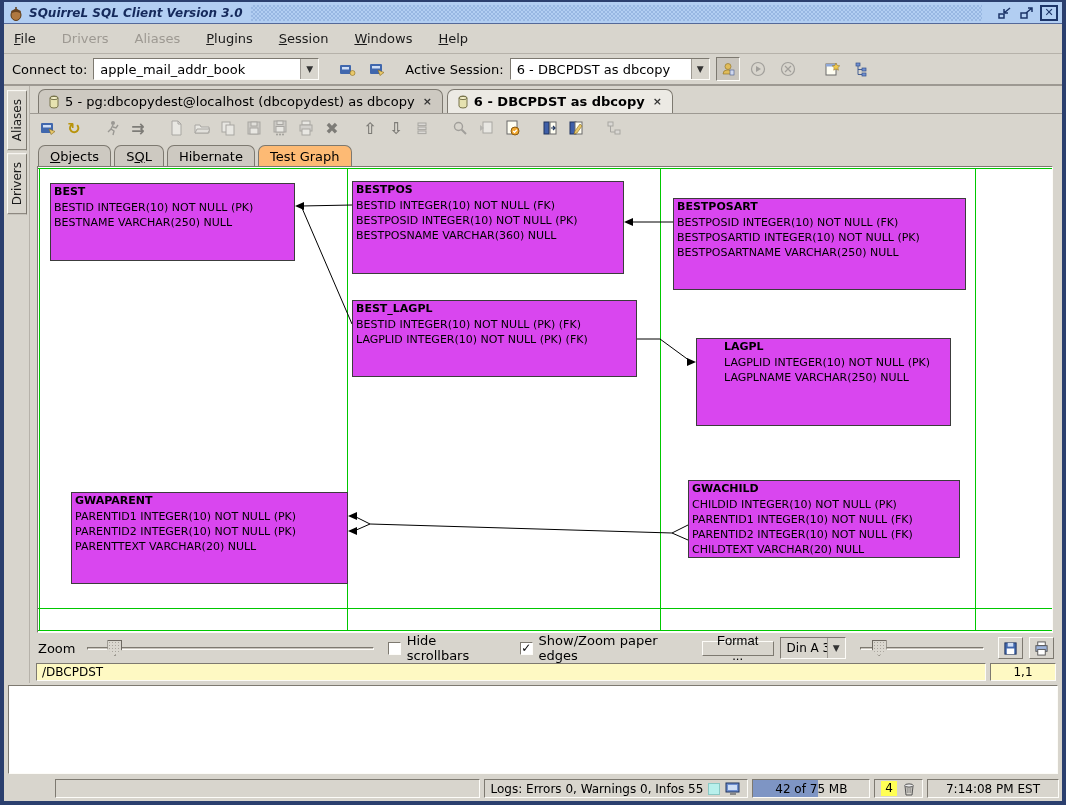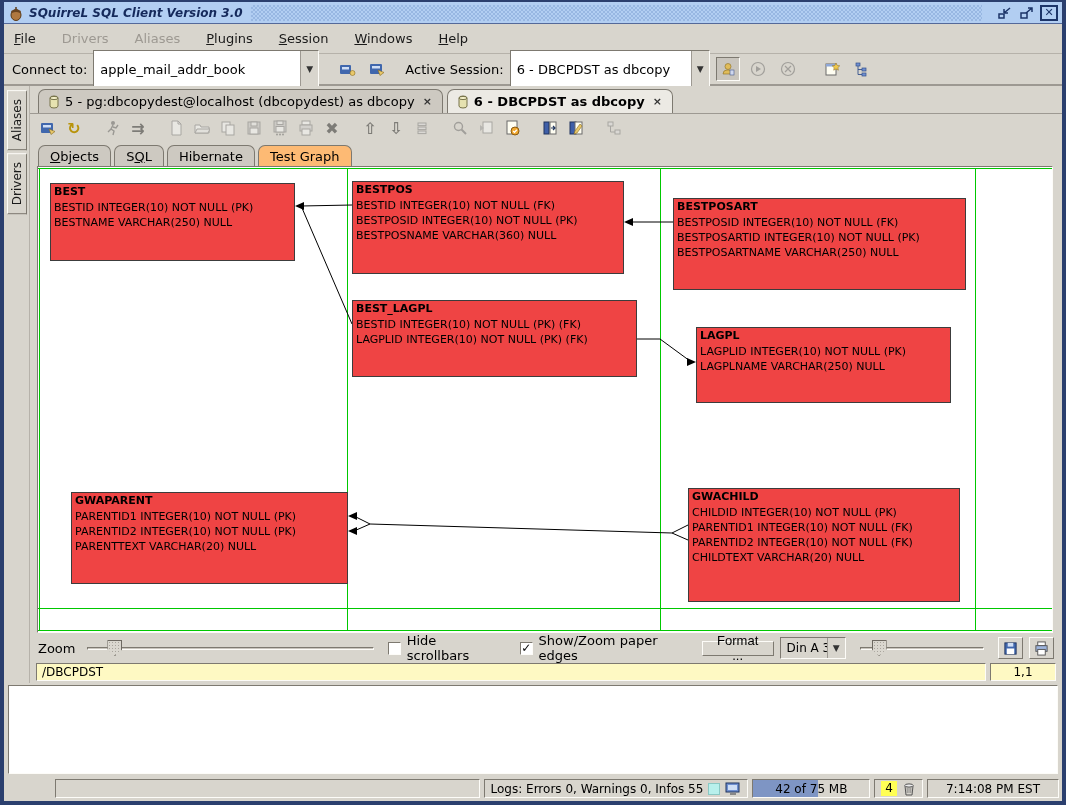--- a/index.html
+++ b/index.html
@@ -17,21 +17,21 @@
   .win-btn.boxed { border:2px solid #1c3468; background:#b2cef2; }
 
   
   .menubar { height:30px; background:#d8d5cd; display:flex; align-items:center; padding-left:10px; gap:26px; border-bottom:1px solid #b6b2aa; font-size:13px; flex:0 0 auto; }
   .menu-item { color:#1a1a1a; cursor:default; }
   .menu-item.disabled { color:#9d9992; }
   .menu-item u { text-decoration:underline; }
 
   
   .connectbar { height:32px; display:flex; align-items:center; padding:0 8px; gap:6px; border-bottom:2px solid #9d9992; font-size:13px; flex:0 0 auto; }
-  .combo { height:38px; background:#fff; border:1px solid; border-color:#7d7970 #fdfcf8 #fdfcf8 #7d7970; display:flex; align-items:center; }
+  .combo { height:22px; background:#fff; border:1px solid; border-color:#7d7970 #fdfcf8 #fdfcf8 #7d7970; display:flex; align-items:center; }
   .combo .combo-text { padding:0 6px; font-size:13px; white-space:nowrap; overflow:hidden; flex:1; }
   .combo .combo-btn { width:18px; height:100%; background:#d8d5cd; border-left:1px solid #9d9992; display:flex; align-items:center; justify-content:center; font-size:9px; color:#333; }
   .tbi { width:24px; height:24px; display:flex; align-items:center; justify-content:center; flex:0 0 auto; }
   .tbi.glyph { font-size:16px; font-weight:bold; }
   .dim { filter:grayscale(1) opacity(0.42); }
   .btn-pressed { border:1px solid; border-color:#7d7970 #fdfcf8 #fdfcf8 #7d7970; background:#c9c5bd; }
 
   
   .main { flex:0 0 auto; height:597px; display:flex; }
   .side-strip { width:26px; background:#d8d5cd; border-right:1px solid #b6b2aa; padding-top:4px; display:flex; flex-direction:column; align-items:center; gap:3px; }
@@ -54,21 +54,21 @@
   .otab.active { background:#fdba74;text-align:center; }
   .otab u { text-decoration:underline; }
 
   
   .canvas-wrap { flex:1; padding:0 7px; background:#d8d5cd; }
   .canvas { position:relative; width:1016px; height:467px; background:#ffffff; border:1px solid; border-color:#7d7970 #fdfcf8 #fdfcf8 #7d7970; overflow:hidden; }
   .pedge { position:absolute; background:#00c800; }
   .pedge.v { width:1px; top:1px; height:462px; }
   .pedge.h { height:1px; left:0; width:1016px; }
   .rel-svg { position:absolute; left:0; top:0; }
-  .gtable { position:absolute; background:#ef4444; border:1px solid #3c3c3c; font-size:11px; color:#000; overflow:hidden; }
+  .gtable { position:absolute; background:#d946ef; border:1px solid #3c3c3c; font-size:11px; color:#000; overflow:hidden; }
   .gtable-title { font-weight:bold; height:16px; line-height:16px; padding:0 3px; white-space:nowrap; }
   .gtable-col { height:15px; line-height:15px; padding:0 3px; white-space:nowrap; }
 
   
   .zoom-bar { height:26px; display:flex; align-items:center; padding:0 8px; gap:6px; font-size:13px; }
   .slider { position:relative; height:18px; }
   .slider .track { position:absolute; left:0; right:0; top:8px; height:3px; border:1px solid; border-color:#7d7970 #fdfcf8 #fdfcf8 #7d7970; background:#c9c5bd; }
   .slider .thumb { position:absolute; top:1px; width:15px; height:16px; background:#dad7cf; background-image:radial-gradient(#a8a49c 22%,transparent 24%); background-size:3px 3px; border:1px solid #6d6961; clip-path:polygon(0 0,100% 0,100% 58%,50% 100%,0 58%); }
   .cbx { width:13px; height:13px; background:#fff; border:1px solid; border-color:#7d7970 #fdfcf8 #fdfcf8 #7d7970; display:flex; align-items:center; justify-content:center; font-size:12px; font-weight:bold; color:#000; line-height:1; }
   .m-btn { height:15px; background:#d8d5cd; border:1px solid; border-color:#fdfcf8 #7d7970 #7d7970 #fdfcf8; padding:0 8px; font-size:13px; display:flex; align-items:center; }
@@ -387,32 +387,32 @@
               <div class="gtable-title">BESTPOSART</div>
               <div class="gtable-col">BESTPOSID  INTEGER(10) NOT NULL (FK)</div>
               <div class="gtable-col">BESTPOSARTID  INTEGER(10) NOT NULL (PK)</div>
               <div class="gtable-col">BESTPOSARTNAME  VARCHAR(250) NULL</div>
             </div>
             <div class="gtable" style="left: 314px; top: 133px; width: 285px; height: 77px;">
               <div class="gtable-title">BEST_LAGPL</div>
               <div class="gtable-col">BESTID  INTEGER(10) NOT NULL (PK) (FK)</div>
               <div class="gtable-col">LAGPLID  INTEGER(10) NOT NULL (PK) (FK)</div>
             </div>
-            <div class="gtable" style="left: 658px; top: 160px; width: 255px; height: 76px;">
+            <div class="gtable" style="left: 658px; top: 171px; width: 255px; height: 88px; padding-left: 24px;">
               <div class="gtable-title">LAGPL</div>
               <div class="gtable-col">LAGPLID  INTEGER(10) NOT NULL (PK)</div>
               <div class="gtable-col">LAGPLNAME  VARCHAR(250) NULL</div>
             </div>
             <div class="gtable" style="left: 33px; top: 325px; width: 277px; height: 92px;">
               <div class="gtable-title">GWAPARENT</div>
               <div class="gtable-col">PARENTID1  INTEGER(10) NOT NULL (PK)</div>
               <div class="gtable-col">PARENTID2  INTEGER(10) NOT NULL (PK)</div>
               <div class="gtable-col">PARENTTEXT  VARCHAR(20) NULL</div>
             </div>
-            <div class="gtable" style="left: 650px; top: 321px; width: 272px; height: 114px;">
+            <div class="gtable" style="left: 650px; top: 313px; width: 272px; height: 78px;">
               <div class="gtable-title">GWACHILD</div>
               <div class="gtable-col">CHILDID  INTEGER(10) NOT NULL (PK)</div>
               <div class="gtable-col">PARENTID1  INTEGER(10) NOT NULL (FK)</div>
               <div class="gtable-col">PARENTID2  INTEGER(10) NOT NULL (FK)</div>
               <div class="gtable-col">CHILDTEXT  VARCHAR(20) NULL</div>
             </div>
           </div>
       </div>
 
       <div class="zoom-bar">

